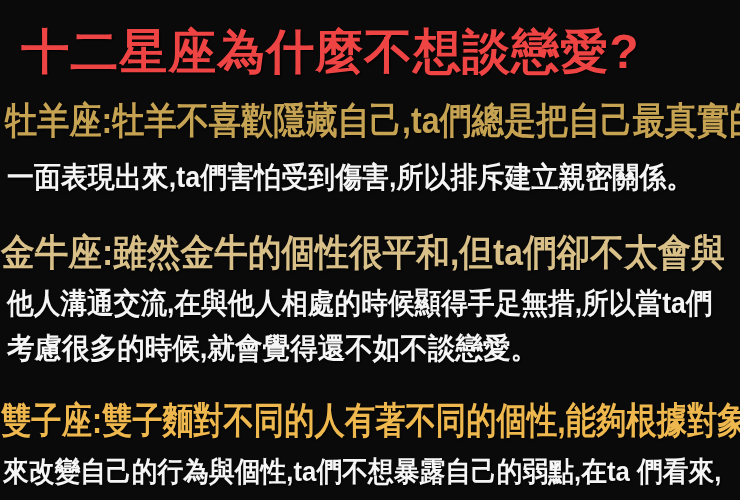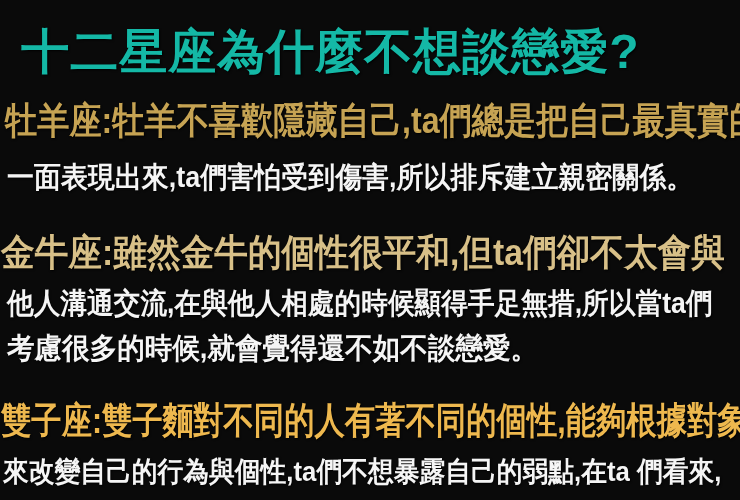--- a/index.html
+++ b/index.html
@@ -25,21 +25,21 @@
   }
   .title {
     position: absolute;
     top: 20px;
     left: 0;
     width: 661px;
     margin: 0;
     text-align: center;
     font-size: 48px;
     font-weight: 900;
-    color: #14b8a6;
+    color: #ef4444;
     letter-spacing: 1px;
     text-shadow: 1px 1px 2px rgba(0,0,0,0.9);
   }
   .headline {
     font-size: 37px;
     font-weight: 900;
   }
   .bodyline {
     font-size: 29px;
     font-weight: 700;

